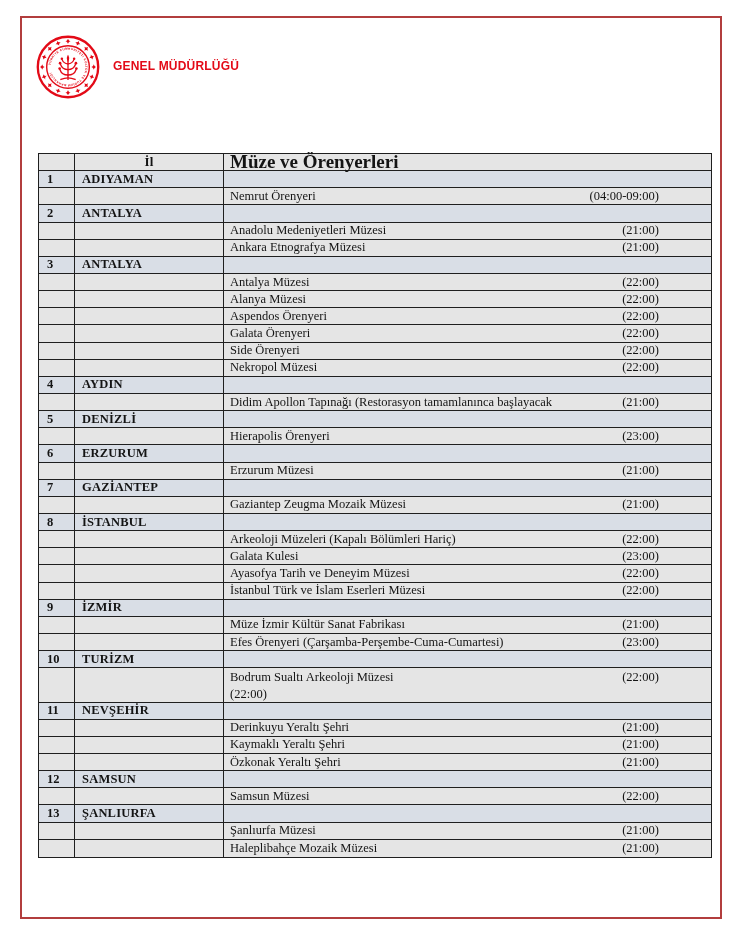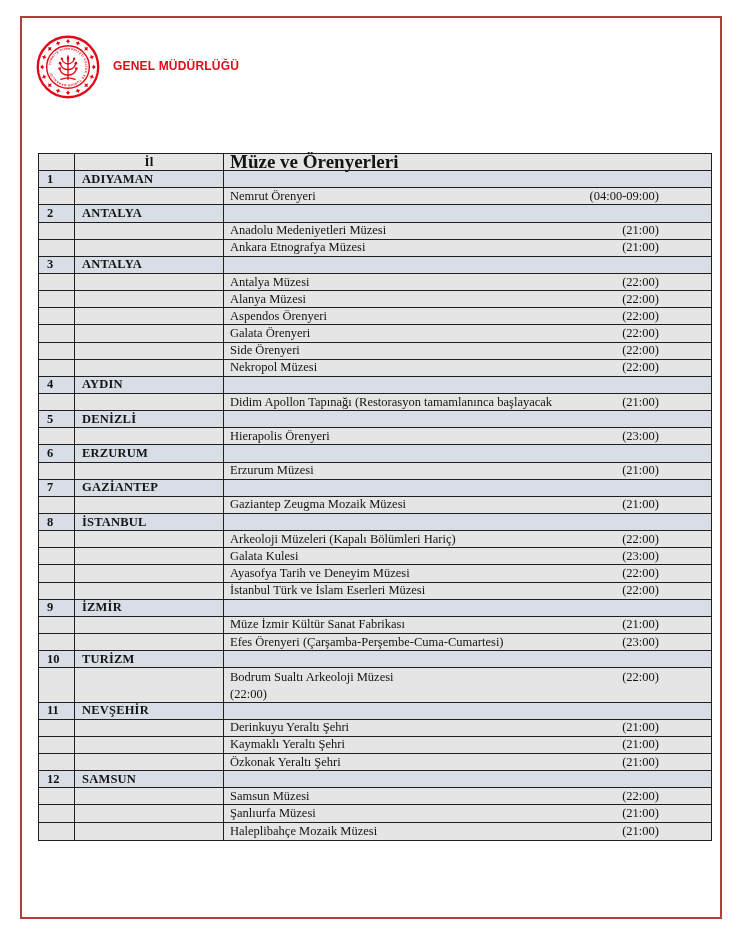--- a/index.html
+++ b/index.html
@@ -356,20 +356,25 @@
         <div class="c3"></div>
       </div>
       <div class="trow">
         <div class="c1"></div>
         <div class="c2"></div>
         <div class="c3">
           <div class="mname">Samsun Müzesi</div>
           <div class="mtime">(22:00)</div>
         </div>
       </div>
+      <div class="trow shaded">
+        <div class="c1">13</div>
+        <div class="c2">ŞANLIURFA</div>
+        <div class="c3"></div>
+      </div>
       <div class="trow">
         <div class="c1"></div>
         <div class="c2"></div>
         <div class="c3">
           <div class="mname">Şanlıurfa Müzesi</div>
           <div class="mtime">(21:00)</div>
         </div>
       </div>
       <div class="trow">
         <div class="c1"></div>

